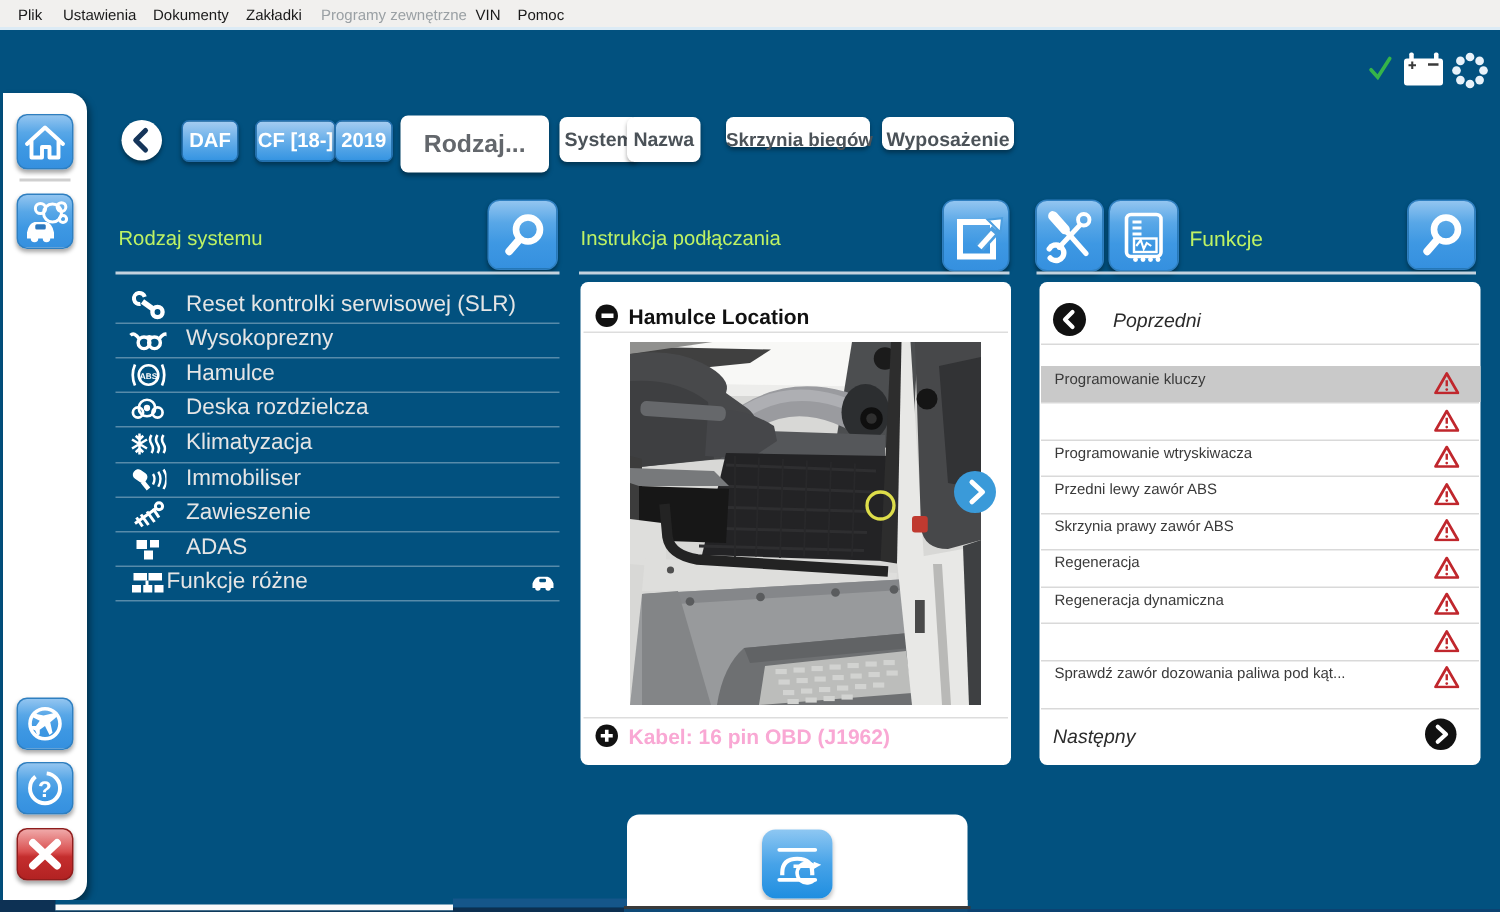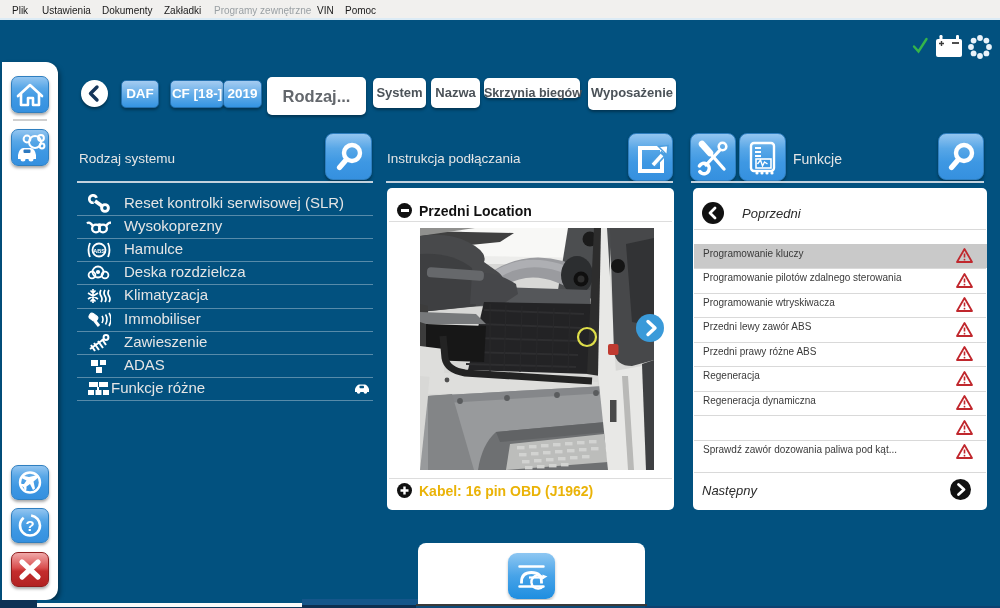--- a/index.html
+++ b/index.html
@@ -4,21 +4,21 @@
 html,body{width:1000px;height:608px;overflow:hidden;font-family:"Liberation Sans",sans-serif}
 body{background:#02517f;position:relative}
 #menubar{position:absolute;left:0;top:0;width:1000px;height:18px;background:#f1f0ee;font-size:10px;color:#1a1a1a}
 #menubar span{position:absolute;top:4.5px;white-space:nowrap}
 #menuline{position:absolute;left:0;top:18px;width:1000px;height:2px;background:#dcebf5}
 .panelw{position:absolute;background:#fff;border-radius:5px}
 .hline{position:absolute;height:2px;background:#c3d2de}
 .gbtn{position:absolute;border-radius:8px;background:linear-gradient(to bottom,#93c5f0 0%,#58a7e7 32%,#3e98e3 62%,#3590df 100%);border:1px solid #2f7fc0;box-shadow:0 2px 3px rgba(0,0,0,0.35)}
 .tabblue{position:absolute;top:79.5px;height:28px;border-radius:5px;background:linear-gradient(to bottom,#a5ccf1 0%,#66aee9 50%,#3494e2 100%);border:1px solid #2470ae;color:#fff;font-weight:bold;font-size:13.5px;text-align:center;line-height:26px;box-shadow:0 2px 3px rgba(0,0,0,0.35)}
 .tabwhite{position:absolute;background:#fff;border-radius:5px;color:#4b5258;font-weight:bold;text-align:center;box-shadow:0 2px 3px rgba(0,0,0,0.35);white-space:nowrap}
-.hdrtxt{position:absolute;color:#e5e5e5;font-size:13.5px}
+.hdrtxt{position:absolute;color:#bef264;font-size:13.5px}
 .row{position:absolute;left:77px;width:296px;height:23px;color:#e5e5e5;font-size:15px;white-space:nowrap}
 .rowsep{position:absolute;left:77px;width:296px;height:1px;background:rgba(190,210,225,0.45)}
 .frow{position:absolute;left:694px;width:293px;font-size:10px;color:#3a3a3a;white-space:nowrap;overflow:hidden}
 .fsep{position:absolute;left:694px;width:292px;height:1px;background:#d9d9d9}
 .warn{position:absolute;width:17px;height:15px}
 </style></head>
 <body>
 <div id="menubar">
  <span style="left:12px">Plik</span>
  <span style="left:42px">Ustawienia</span>
@@ -88,23 +88,23 @@
 <div style="position:absolute;left:81px;top:80px;width:27px;height:27px;border-radius:50%;background:#fff;box-shadow:0 2px 3px rgba(0,0,0,0.4)"></div>
 <svg style="position:absolute;left:81px;top:80px" width="27" height="27" viewBox="0 0 27 27">
     <path d="M16 7 L9.5 13.5 L16 20" fill="none" stroke="#15355a" stroke-width="3.4" stroke-linecap="round" stroke-linejoin="round"></path>
   </svg>
 
 <div class="tabblue" style="left:121px;width:38px">DAF</div>
 <div class="tabblue" style="left:170px;width:54px">CF [18-]</div>
 <div class="tabblue" style="left:223px;width:39px">2019</div>
 <div class="tabwhite" style="left:267px;top:77px;width:99px;height:38px;font-size:16.5px;line-height:38px;color:#63676c">Rodzaj...</div>
 <div class="tabwhite" style="left:373px;top:78px;width:53px;height:30px;font-size:13px;line-height:30px">System</div>
-<div class="tabwhite" style="left:431px;top:78px;width:49px;height:30px;font-size:13px;line-height:30px">Nazwa</div>
+<div class="tabwhite" style="left:418px;top:78px;width:49px;height:30px;font-size:13px;line-height:30px">Nazwa</div>
 <div class="tabwhite" style="left:484px;top:78px;width:96px;height:20px;font-size:12.5px;line-height:30px">Skrzynia biegów</div>
-<div class="tabwhite" style="left:588px;top:78px;width:88px;height:32px;font-size:13px;line-height:30px">Wyposażenie</div>
+<div class="tabwhite" style="left:588px;top:78px;width:88px;height:22px;font-size:13px;line-height:30px">Wyposażenie</div>
 
 <div class="hdrtxt" style="left:79px;top:151px">Rodzaj systemu</div>
 <div class="gbtn" style="left:325px;top:133px;width:47px;height:47px"></div>
 <svg style="position:absolute;left:325px;top:133px" width="47" height="47" viewBox="0 0 47 47">
     <circle cx="27" cy="20" r="8" fill="none" stroke="#fff" stroke-width="4.4"></circle>
     <path d="M21 27 L14.5 34.5" stroke="#fff" stroke-width="5.2" stroke-linecap="round"></path>
   </svg>
 <div class="hline" style="left:77px;top:181px;width:296px"></div>
 
 <div class="hdrtxt" style="left:387px;top:151px">Instrukcja podłączania</div>
@@ -250,21 +250,21 @@
     <div class="rowsep" style="top:400.3px"></div>
     <svg style="position:absolute;left:353px;top:380.1px" width="19" height="15" viewBox="0 0 19 15">
       <path d="M2 9 q1.5-4 4-4.5 h6 q2.5 0.5 4 4.5 v3 h-1.8 a1.8 1.8 0 0 1-3.6 0 h-3.2 a1.8 1.8 0 0 1-3.6 0 H2 z" fill="#fff"></path>
       <rect x="6.5" y="5.8" width="4.5" height="2.4" rx="0.8" fill="#02517f"></rect>
     </svg>
   </div>
 
 <div class="panelw" style="left:387px;top:188px;width:287px;height:322px"></div>
 <div style="position:absolute;left:397px;top:203px;width:15px;height:15px;border-radius:50%;background:#111"></div>
 <div style="position:absolute;left:400.5px;top:209.2px;width:8px;height:2.6px;background:#fff"></div>
-<div style="position:absolute;left:419px;top:203px;font-size:14px;font-weight:bold;color:#111">Przedni Location</div>
+<div style="position:absolute;left:419px;top:203px;font-size:14px;font-weight:bold;color:#111">Hamulce Location</div>
 <div style="position:absolute;left:389px;top:221px;width:283px;height:1px;background:#ddd"></div>
 
 <svg id="photo" style="position:absolute;left:420px;top:228px;filter:blur(0.4px)" width="234" height="242" viewBox="0 0 234 242">
 <rect x="0" y="0" width="234" height="242" fill="#d8d8d6"></rect>
 <rect x="0" y="0" width="190" height="36" fill="#ededeb"></rect>
 <polygon points="40,0 180,0 172,30 56,28" fill="#f8f8f6"></polygon>
 <polygon points="0,3 94,5 80,14 0,22" fill="#404040"></polygon>
 <polygon points="0,0 55,0 0,8" fill="#90908e"></polygon>
 <polygon points="148,0 192,0 188,75 138,62" fill="#4c4e50"></polygon>
 <circle cx="170" cy="11" r="7.5" fill="#1b1b1b"></circle>
@@ -334,21 +334,21 @@
 <rect x="190" y="172" width="6.5" height="22" fill="#494949"></rect>
 <polygon points="222,136 234,132 234,242 226,242" fill="#3e4042"></polygon>
 <rect x="188" y="116" width="10.5" height="11" rx="2" fill="#c03a30"></rect>
 <circle cx="167" cy="109" r="9" fill="none" stroke="#dede4a" stroke-width="2.2"></circle>
 </svg>
 <div style="position:absolute;left:389px;top:478px;width:283px;height:1px;background:#ddd"></div>
 <div style="position:absolute;left:397px;top:483px;width:15px;height:15px;border-radius:50%;background:#111"></div>
 <svg style="position:absolute;left:397px;top:483px" width="15" height="15">
     <path d="M3.5 7.5 h8 M7.5 3.5 v8" stroke="#fff" stroke-width="2.4"></path>
   </svg>
-<div style="position:absolute;left:419px;top:483px;font-size:14px;font-weight:bold;color:#eab308">Kabel: 16 pin OBD (J1962)</div>
+<div style="position:absolute;left:419px;top:483px;font-size:14px;font-weight:bold;color:#f9a8d4">Kabel: 16 pin OBD (J1962)</div>
 
 <div style="position:absolute;left:636px;top:314px;width:28px;height:28px;border-radius:50%;background:#3a9ad9"></div>
 <svg style="position:absolute;left:636px;top:314px" width="28" height="28" viewBox="0 0 28 28">
     <path d="M12 7.5 L19 14 L12 20.5" fill="none" stroke="#fff" stroke-width="3.4" stroke-linecap="round" stroke-linejoin="round"></path>
   </svg>
 
 <div class="panelw" style="left:693px;top:188px;width:294px;height:322px"></div>
 <div style="position:absolute;left:702px;top:202px;width:22px;height:22px;border-radius:50%;background:#111"></div>
 <svg style="position:absolute;left:702px;top:202px" width="22" height="22" viewBox="0 0 22 22">
     <path d="M13 6 L8 11 L13 16" fill="none" stroke="#fff" stroke-width="2.8" stroke-linecap="round" stroke-linejoin="round"></path>
@@ -358,21 +358,20 @@
 <div id="rightlist">
     <div class="frow" style="top:243.5px;height:24.5px;background:#c9c9c9;">
       <span style="position:absolute;left:9px;top:4px">Programowanie kluczy</span>
       <svg class="warn" style="right:14px;top:4.5px;position:absolute" viewBox="0 0 17 15">
         <path d="M8.5 1 L16 14 H1 z" fill="none" stroke="#c0272d" stroke-width="1.8" stroke-linejoin="round"></path>
         <path d="M8.5 5.5 v4" stroke="#c0272d" stroke-width="1.6"></path>
         <circle cx="8.5" cy="11.7" r="0.9" fill="#c0272d"></circle>
       </svg>
     </div>
     <div class="frow" style="top:268px;height:24.5px;">
-      <span style="position:absolute;left:9px;top:4px">Programowanie pilotów zdalnego sterowania</span>
       <svg class="warn" style="right:14px;top:4.5px;position:absolute" viewBox="0 0 17 15">
         <path d="M8.5 1 L16 14 H1 z" fill="none" stroke="#c0272d" stroke-width="1.8" stroke-linejoin="round"></path>
         <path d="M8.5 5.5 v4" stroke="#c0272d" stroke-width="1.6"></path>
         <circle cx="8.5" cy="11.7" r="0.9" fill="#c0272d"></circle>
       </svg>
     </div>
     <div class="fsep" style="top:268px"></div>
     <div class="frow" style="top:292.5px;height:24.5px;">
       <span style="position:absolute;left:9px;top:4px">Programowanie wtryskiwacza</span>
       <svg class="warn" style="right:14px;top:4.5px;position:absolute" viewBox="0 0 17 15">
@@ -385,21 +384,21 @@
     <div class="frow" style="top:317px;height:24.5px;">
       <span style="position:absolute;left:9px;top:4px">Przedni lewy zawór ABS</span>
       <svg class="warn" style="right:14px;top:4.5px;position:absolute" viewBox="0 0 17 15">
         <path d="M8.5 1 L16 14 H1 z" fill="none" stroke="#c0272d" stroke-width="1.8" stroke-linejoin="round"></path>
         <path d="M8.5 5.5 v4" stroke="#c0272d" stroke-width="1.6"></path>
         <circle cx="8.5" cy="11.7" r="0.9" fill="#c0272d"></circle>
       </svg>
     </div>
     <div class="fsep" style="top:317px"></div>
     <div class="frow" style="top:341.5px;height:24.5px;">
-      <span style="position:absolute;left:9px;top:4px">Przedni prawy różne ABS</span>
+      <span style="position:absolute;left:9px;top:4px">Skrzynia prawy zawór ABS</span>
       <svg class="warn" style="right:14px;top:4.5px;position:absolute" viewBox="0 0 17 15">
         <path d="M8.5 1 L16 14 H1 z" fill="none" stroke="#c0272d" stroke-width="1.8" stroke-linejoin="round"></path>
         <path d="M8.5 5.5 v4" stroke="#c0272d" stroke-width="1.6"></path>
         <circle cx="8.5" cy="11.7" r="0.9" fill="#c0272d"></circle>
       </svg>
     </div>
     <div class="fsep" style="top:341.5px"></div>
     <div class="frow" style="top:366px;height:24.5px;">
       <span style="position:absolute;left:9px;top:4px">Regeneracja</span>
       <svg class="warn" style="right:14px;top:4.5px;position:absolute" viewBox="0 0 17 15">

